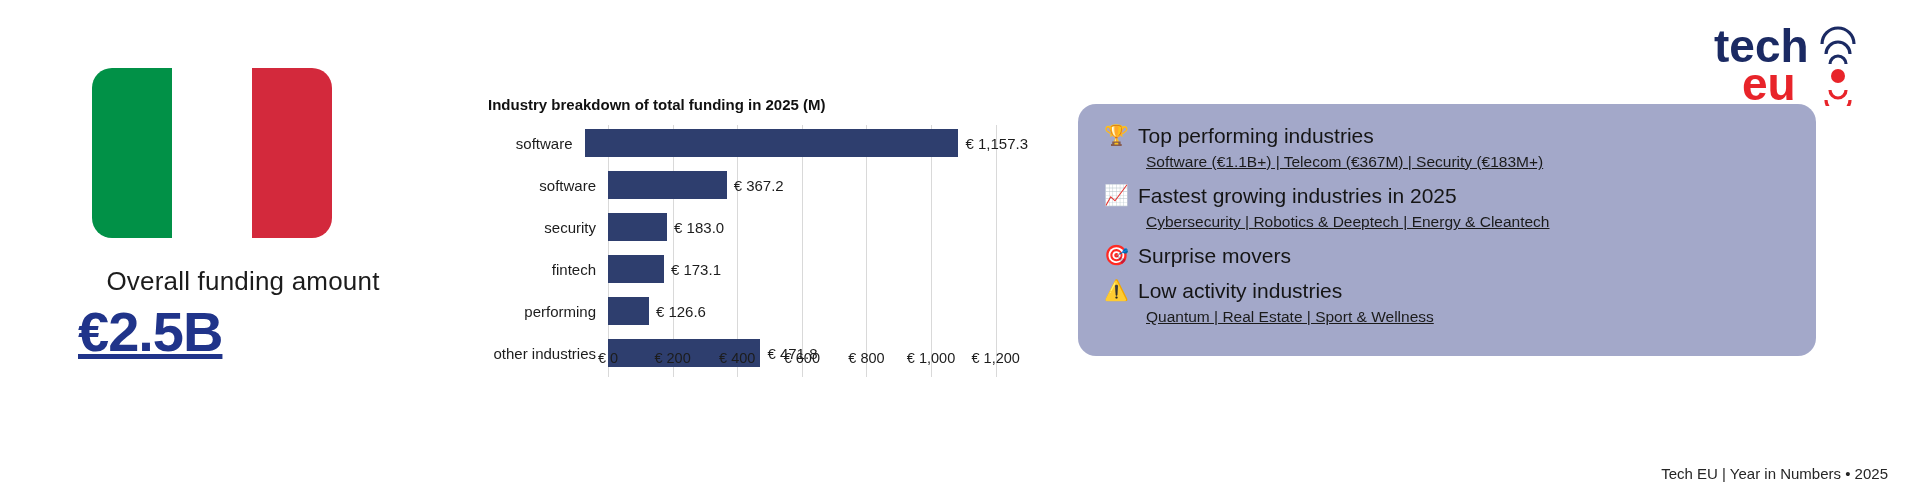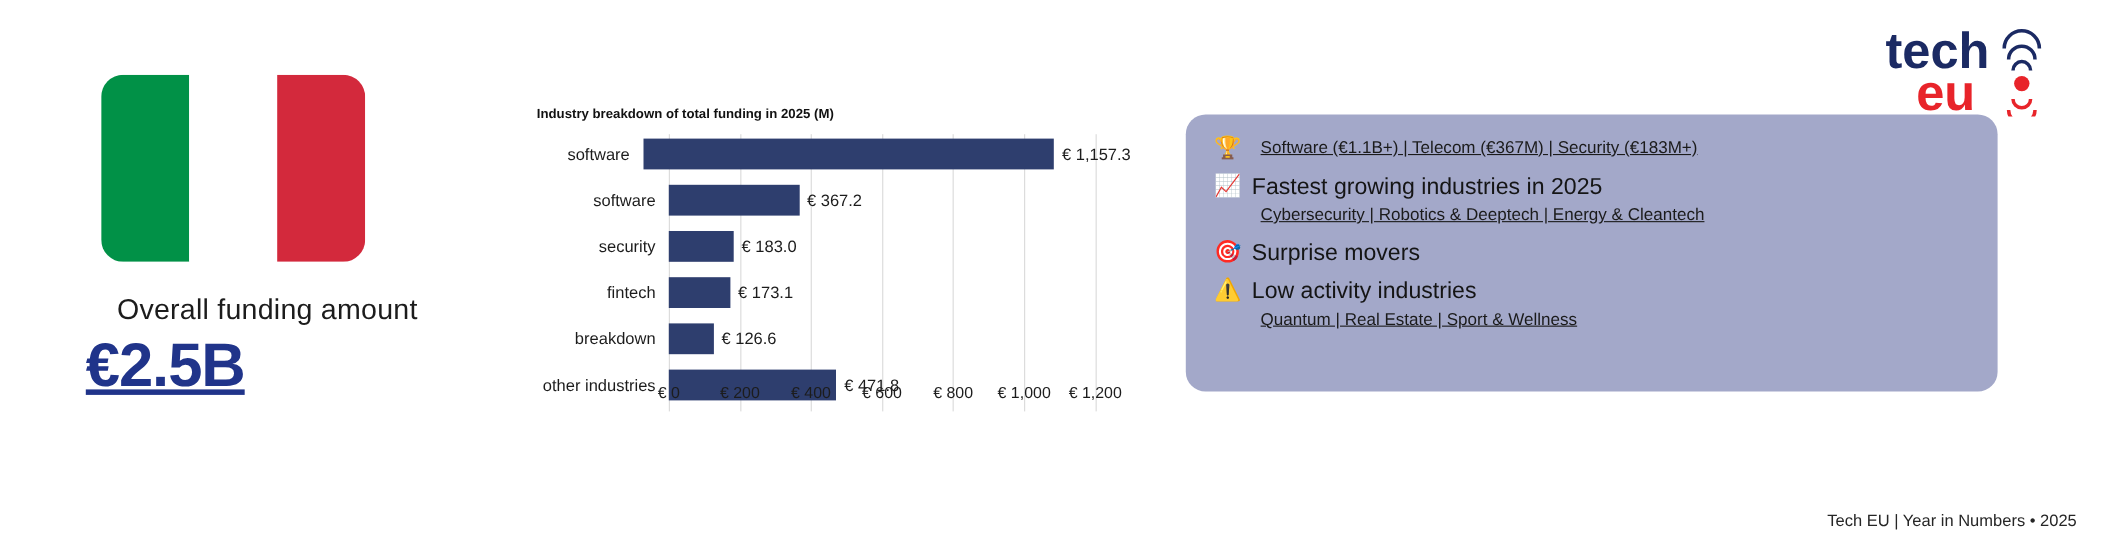--- a/index.html
+++ b/index.html
@@ -65,21 +65,21 @@
 
   
   #chart-block {
     position: absolute;
     left: 488px;
     top: 96px;
     width: 540px;
     height: 320px;
   }
   #chart-title {
-    font-size: 12px;
+    font-size: 15px;
     font-weight: bold;
     color: #111111;
     margin-left: 0px;
     margin-bottom: 12px;
     white-space: nowrap;
   }
   #plot {
     position: relative;
     width: 540px;
     height: 252px;
@@ -257,21 +257,21 @@
           </div>
         </div>
         <div class="bar-row" style="top: 126px;">
           <div class="bar-cat">fintech</div>
           <div class="bar-wrap">
             <div class="bar" style="width: 55.9246px; background: rgb(46, 62, 110);"></div>
             <div class="bar-val">€ 173.1</div>
           </div>
         </div>
         <div class="bar-row" style="top: 168px;">
-          <div class="bar-cat">breakdown</div>
+          <div class="bar-cat">performing</div>
           <div class="bar-wrap">
             <div class="bar" style="width: 40.9015px; background: rgb(46, 62, 110);"></div>
             <div class="bar-val">€ 126.6</div>
           </div>
         </div>
         <div class="bar-row" style="top: 210px;">
           <div class="bar-cat">other industries</div>
           <div class="bar-wrap">
             <div class="bar" style="width: 152.428px; background: rgb(46, 62, 110);"></div>
             <div class="bar-val">€ 471.8</div>
@@ -288,20 +288,21 @@
       <div class="xtick" style="left: 323.077px;">€ 1,000</div>
       <div class="xtick" style="left: 387.692px;">€ 1,200</div>
     </div>
 </div>
 
 <div id="panel" style="background: rgb(163, 168, 201);">
   <div id="insights-list">
       <div class="insight">
         <div class="insight-icon">🏆</div>
         <div class="insight-text">
+          <div class="insight-head">Top performing industries</div>
           <div class="insight-sub">Software (€1.1B+) | Telecom (€367M) | Security (€183M+)</div>
         </div>
       </div>
       <div class="insight">
         <div class="insight-icon">📈</div>
         <div class="insight-text">
           <div class="insight-head">Fastest growing industries in 2025</div>
           <div class="insight-sub">Cybersecurity | Robotics &amp; Deeptech | Energy &amp; Cleantech</div>
         </div>
       </div>

